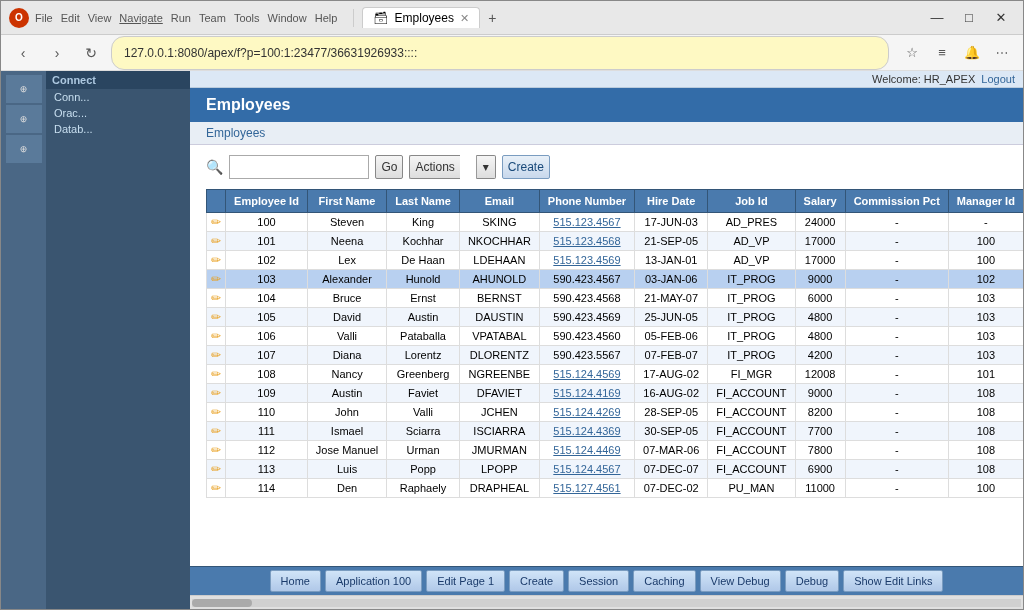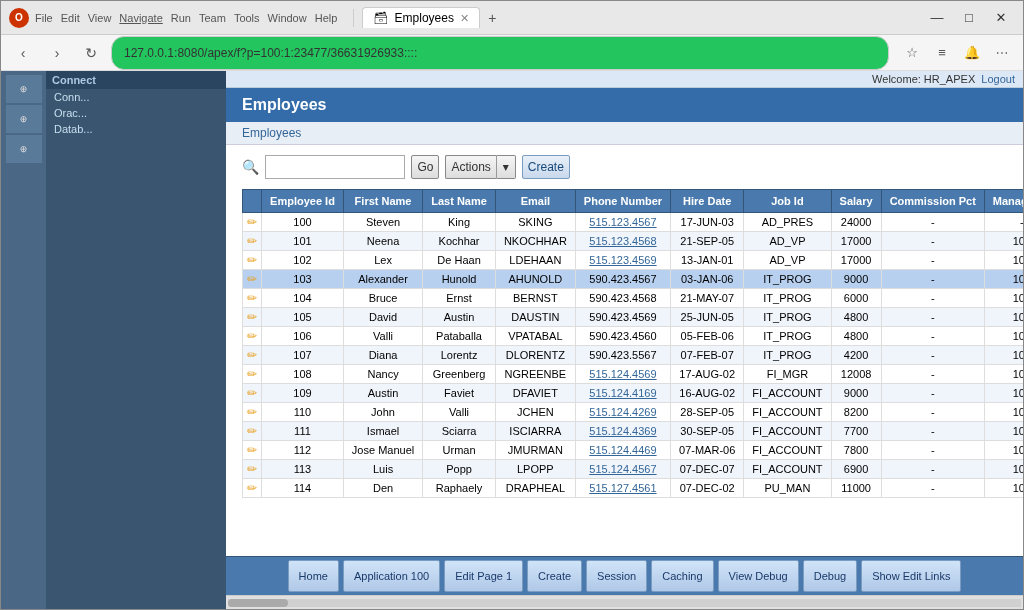--- a/index.html
+++ b/index.html
@@ -6,63 +6,63 @@
     body { font-family: Arial, sans-serif; font-size: 12px; background: #6a8caf; width: 1024px; height: 610px; overflow: hidden; }
 
     
     .browser-outer { width: 1024px; height: 610px; background: #f0f0f0; display: flex; flex-direction: column; border: 1px solid #888; }
     .browser-titlebar { background: #e8e8e8; height: 34px; display: flex; align-items: center; padding: 0 8px; border-bottom: 1px solid #ccc; font-size: 12px; }
     .browser-titlebar .win-controls { margin-left: auto; display: flex; gap: 4px; }
     .win-btn { width: 28px; height: 24px; display: flex; align-items: center; justify-content: center; cursor: pointer; font-size: 13px; color: #333; }
 
     .browser-navbar { background: #f5f5f5; height: 36px; display: flex; align-items: center; padding: 0 8px; gap: 6px; border-bottom: 1px solid #ddd; }
     .nav-btn { width: 28px; height: 28px; display: flex; align-items: center; justify-content: center; cursor: pointer; border-radius: 50%; color: #555; font-size: 14px; }
-    .address-bar { flex: 1; height: 16px; border: 1px solid #ccc; border-radius: 13px; padding: 16px 12px; font-size: 12px; background: #22c55e; color: #333; }
+    .address-bar { flex: 1; height: 16px; border: 1px solid #ccc; border-radius: 13px; padding: 16px 12px; font-size: 12px; background: #fef9c3; color: #333; }
     .nav-icons { display: flex; gap: 4px; margin-left: 4px; }
     .nav-icon { width: 26px; height: 26px; display: flex; align-items: center; justify-content: center; cursor: pointer; color: #555; font-size: 13px; border-radius: 50%; }
 
     
     .main-area { display: flex; flex: 1; overflow: hidden; }
     .ide-sidebar { width: 45px; background: #4a6785; display: flex; flex-direction: column; align-items: center; padding-top: 4px; gap: 2px; }
     .ide-sidebar-btn { width: 36px; height: 28px; background: #5a7a9a; border: none; cursor: pointer; color: #ddd; font-size: 10px; display: flex; align-items: center; justify-content: center; }
-    .ide-sidebar-panel { width: 180px; background: #3a5570; display: flex; flex-direction: column; }
+    .ide-sidebar-panel { width: 144px; background: #3a5570; display: flex; flex-direction: column; }
     .ide-panel-header { background: #2a4560; color: #adc8e0; font-size: 11px; padding: 3px 6px; font-weight: bold; }
     .ide-panel-item { color: #c8dff0; font-size: 11px; padding: 2px 8px; cursor: pointer; }
 
     
     .apex-content { flex: 1; background: #3b82f6; overflow: hidden; display: flex; flex-direction: column; }
     .apex-topbar { background: #dce8f5; padding: 2px 8px; text-align: right; font-size: 11px; color: #333; border-bottom: 1px solid #bcd; }
     .apex-topbar a { color: #336699; text-decoration: none; }
     .apex-header { background: #336ca8; color: #fff; padding: 8px 16px; font-size: 16px; font-weight: bold; }
     .apex-breadcrumb { background: #e8eef5; padding: 4px 16px; font-size: 12px; color: #336699; border-bottom: 1px solid #ccd; }
 
     .apex-body { flex: 1; overflow: auto; padding: 10px 16px; background: #fff; }
     .search-bar { display: flex; align-items: center; gap: 6px; margin-bottom: 10px; }
     .search-icon { font-size: 14px; color: #555; }
     .search-input { height: 24px; border: 1px solid #aaa; padding: 0 6px; font-size: 12px; width: 140px; }
     .btn { height: 24px; padding: 0 5px; font-size: 12px; cursor: pointer; border: 1px solid #888; background: linear-gradient(to bottom, #f5f5f5, #ddd); color: #333; border-radius: 2px; }
-    .btn-actions { display: flex; align-items: center; gap: 0; }
+    .btn-actions { display: flex; align-items: center; gap: 16px; }
     .btn-actions .main { border-radius: 2px 0 0 2px; border-right: none; }
     .btn-actions .arrow { border-radius: 0 2px 2px 0; padding: 0 6px; border-left: 1px solid #999; }
     .btn-create { background: linear-gradient(to bottom, #e8f0f8, #c8d8ec); border-color: #7a9cc0; color: #1a4a7a; }
 
     table { width: 100%; border-collapse: collapse; font-size: 11px; }
     thead tr { background: #4a7aad; color: #fff; }
     thead th { padding: 5px 8px; text-align: center; border: 1px solid #357; font-weight: bold; white-space: nowrap; }
     tbody tr { border-bottom: 1px solid #ddd; }
     tbody tr:nth-child(even) { background: #f0f5fc; }
     tbody tr:nth-child(odd) { background: #ffffff; }
     tbody tr.highlighted { background: #b8d0f0; }
     tbody td { padding: 3px 8px; text-align: center; border: 1px solid #ddd; white-space: nowrap; }
     tbody td.edit-col { width: 20px; padding: 2px 4px; }
     .edit-icon { color: #e8a020; cursor: pointer; font-size: 12px; }
     .phone-link { color: #336699; text-decoration: underline; cursor: pointer; }
 
     .apex-footer { background: #4a7aad; padding: 3px 8px; display: flex; gap: 4px; justify-content: center; border-top: 1px solid #357; }
-    .footer-btn { height: 32px; padding: 0 10px; font-size: 11px; cursor: pointer; border: 1px solid #7a9cc0; background: linear-gradient(to bottom, #d0e4f8, #b0c8e8); color: #1a3a6a; border-radius: 2px; }
+    .footer-btn { height: 22px; padding: 0 10px; font-size: 11px; cursor: pointer; border: 1px solid #7a9cc0; background: linear-gradient(to bottom, #d0e4f8, #b0c8e8); color: #1a3a6a; border-radius: 2px; }
 
     .bottom-scroll { background: #e0e0e0; height: 14px; display: flex; align-items: center; border-top: 1px solid #ccc; }
     .scroll-track { flex: 1; height: 8px; background: #d0d0d0; margin: 0 2px; position: relative; }
     .scroll-thumb { width: 60px; height: 8px; background: #aaa; border-radius: 4px; position: absolute; left: 0; }
   </style>
 </head>
 <body>
 
 <div class="browser-outer">
 

